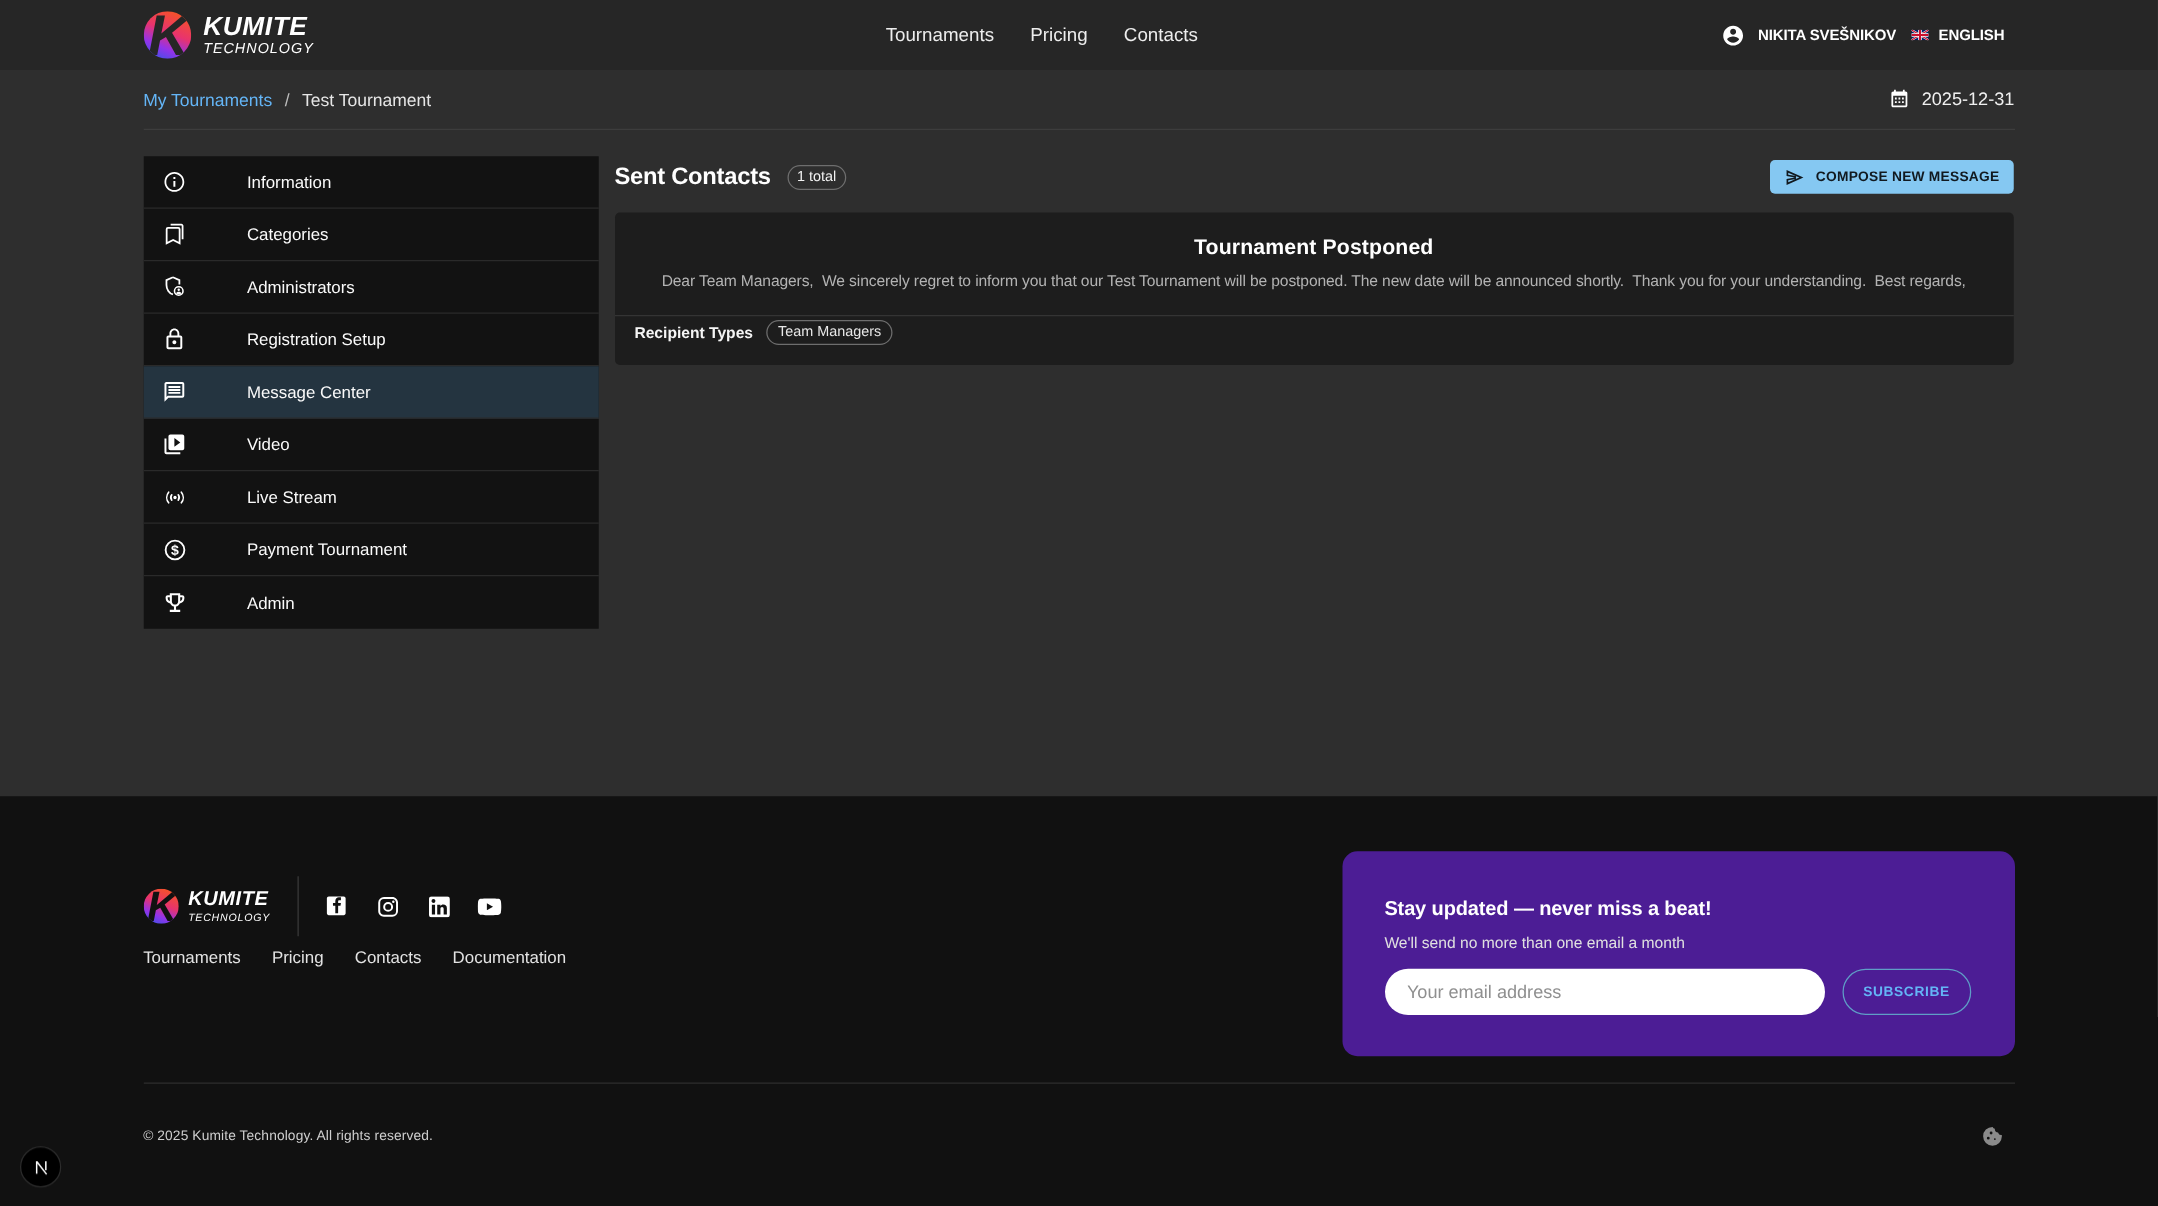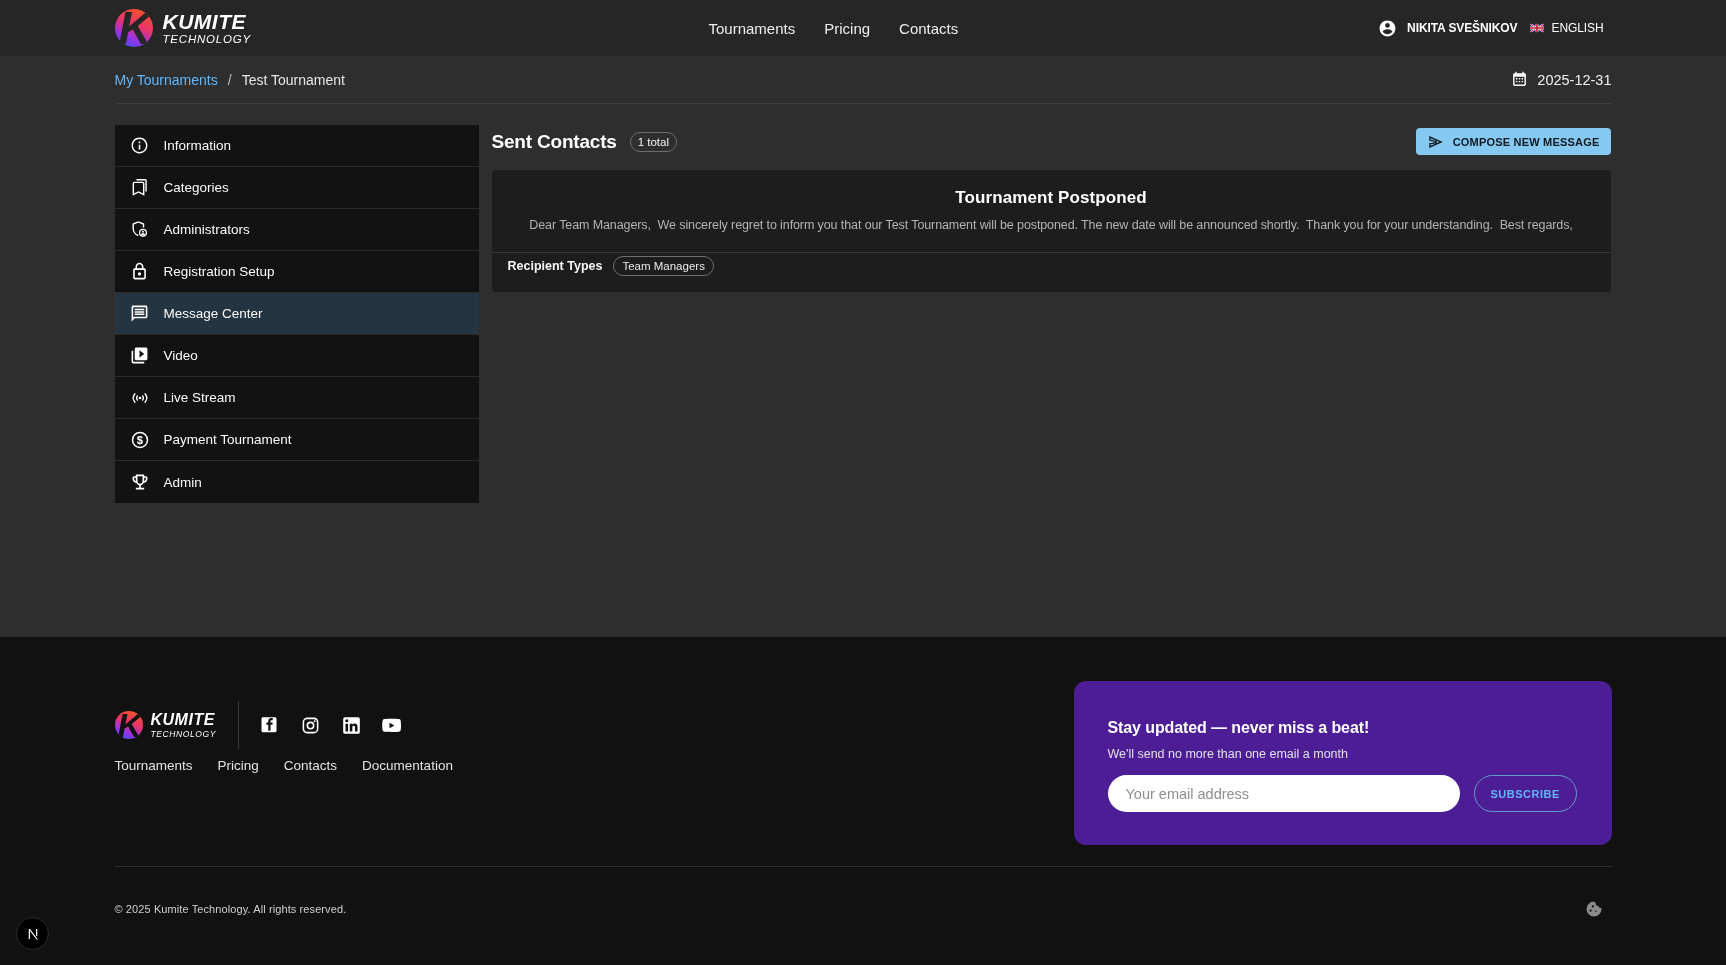--- a/index.html
+++ b/index.html
@@ -16,38 +16,38 @@
   header.topbar { height:56px; background:#262626; }
   .header-inner { height:56px; display:flex; align-items:center; position:relative; }
   .logo { display:flex; align-items:center; gap:10px; text-decoration:none; color:#fff; }
   .logo-text { display:flex; flex-direction:column; line-height:1; }
   .logo-text .l1 { font-size:21px; font-weight:bold; font-style:italic; letter-spacing:0.5px; }
   .logo-text .l2 { font-size:11.5px; font-style:italic; letter-spacing:0.8px; margin-top:2px; font-weight:400; }
   nav.mainnav { position:absolute; left:594px; display:flex; gap:29px; }
   nav.mainnav a { color:#ededed; text-decoration:none; font-size:15px; }
   .userarea { position:absolute; right:8px; display:flex; align-items:center; }
   .userarea .uname { font-size:12px; font-weight:bold; letter-spacing:-0.1px; margin:0 12px 0 10px; }
-  .userarea .lang { font-size:12px; font-weight:normal; letter-spacing:-0.1px; margin-left:8px; }
+  .userarea .lang { font-size:12px; font-weight:bold; letter-spacing:-0.1px; margin-left:8px; }
 
   
   .crumb-row { height:47px; display:flex; align-items:center; justify-content:space-between; }
   .crumbs { font-size:14px; color:#e6e6e6; display:flex; align-items:center; gap:10px;}
   .crumbs a { color:#64b5f6; text-decoration:none; }
   .crumbs .sep { color:#bdbdbd; }
   .daterow { display:flex; align-items:center; gap:9px; font-size:14.5px; color:#f0f0f0; }
   .hr { border-top:1px solid #3d3d3d; }
 
   
   .main { display:flex; padding-top:21px; min-height:533px; align-items:flex-start; }
   aside.side { width:364px; background:#121212; flex:none; }
   aside.side .item { height:42px; display:flex; align-items:center; border-bottom:1px solid #2a2a2a; }
   aside.side .item:last-child { border-bottom:none; }
   aside.side .item.active { background:#243440; }
   aside.side .ic { width:20px; height:20px; margin-left:15px; flex:none; display:flex; align-items:center; justify-content:center;}
-  aside.side .lbl { margin-left:14px; font-size:13.5px; color:#fafafa; }
+  aside.side .lbl { margin-left:48px; font-size:13.5px; color:#fafafa; }
 
   .content { margin-left:13px; width:1119px; }
   .content-head { display:flex; align-items:center; height:27px; margin-top:3px; }
   .content-head h2 { font-size:19px; font-weight:bold; letter-spacing:-0.2px;}
   .pill { margin-left:13px; font-size:11.5px; color:#f2f2f2; border:1px solid #6e6e6e; border-radius:11px; padding:3px 7px; }
   .compose { margin-left:auto; display:flex; align-items:center; gap:8px; background:#85c8f2; color:#11191f;
     border:none; border-radius:4px; height:27px; padding:0 11px; font-family:inherit;
     font-size:11px; font-weight:bold; letter-spacing:0.2px; }
 
   .card { margin-top:15px; background:#1d1d1d; border-radius:4px; padding:16px 16px 16px;text-align:center; }

